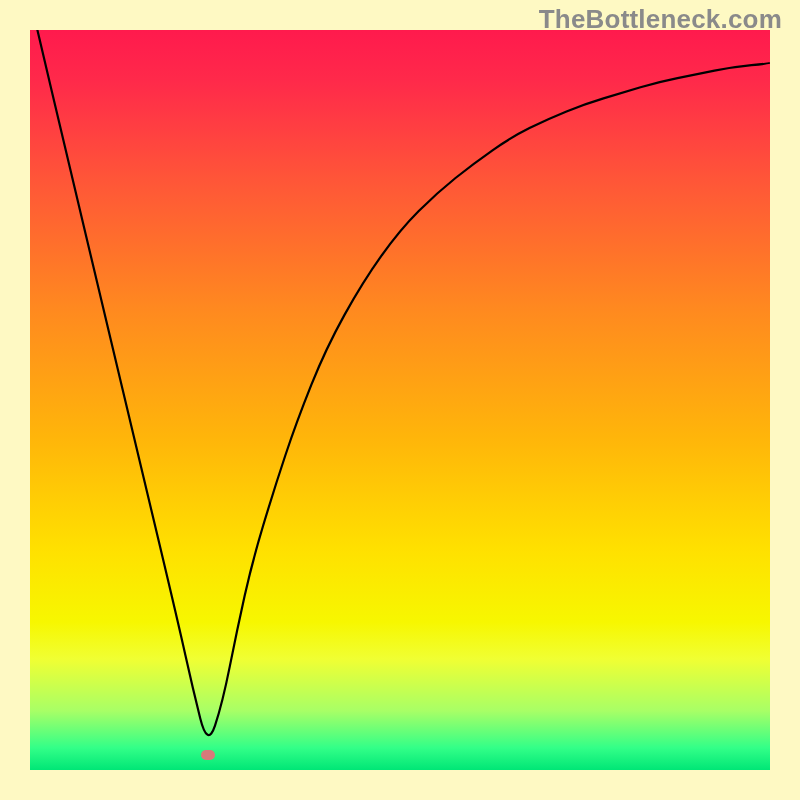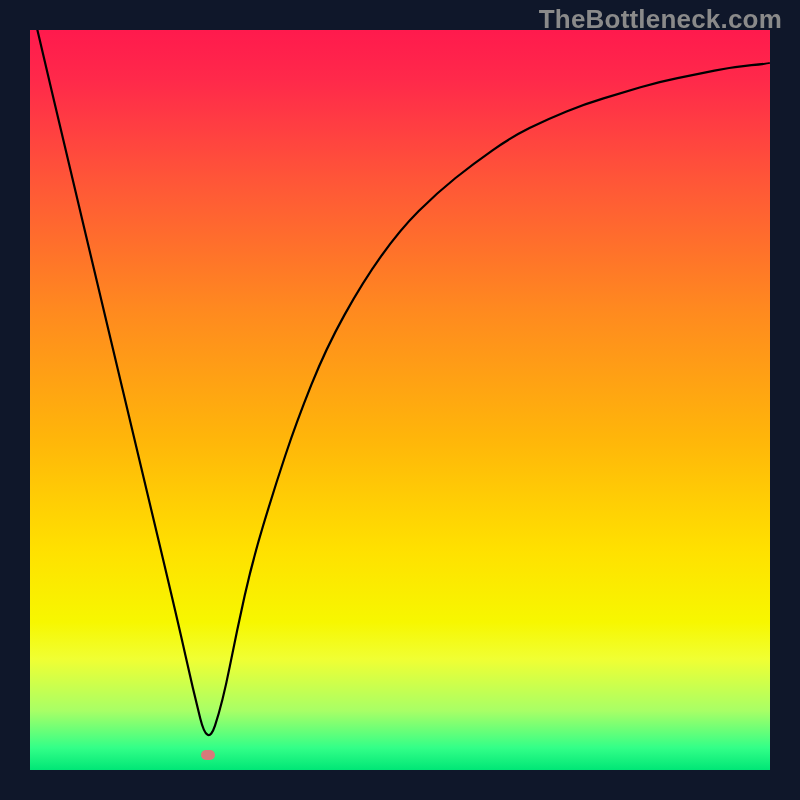--- a/index.html
+++ b/index.html
@@ -9,21 +9,21 @@
     height: 800px;
     background: #000;
     overflow: hidden;
   }
   .frame {
     position: absolute;
     left: 0;
     top: 0;
     width: 800px;
     height: 800px;
-    background: #0f172a;
+    background: #fef9c3;
   }
   .watermark {
     position: absolute;
     top: 4px;
     right: 18px;
     font-family: Arial, Helvetica, sans-serif;
     font-size: 26px;
     font-weight: bold;
     color: #8a8a8a;
     letter-spacing: 0.2px;

